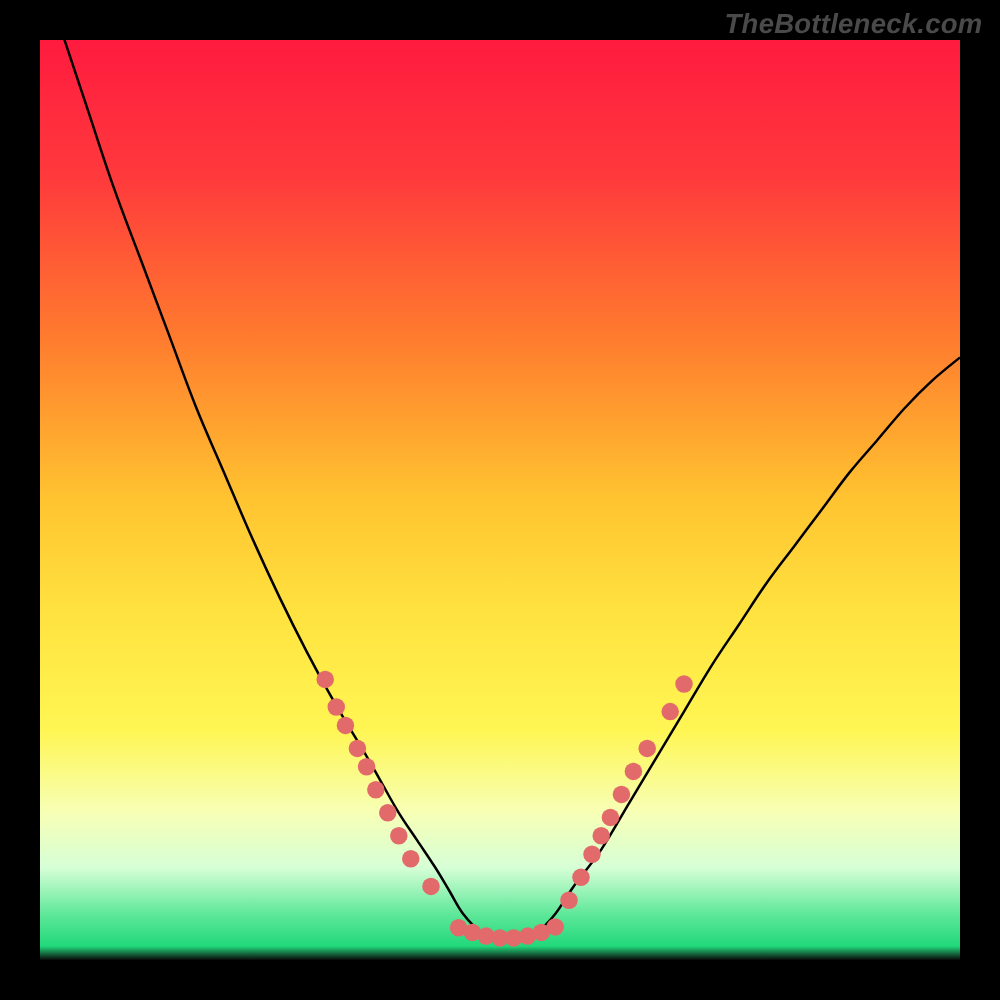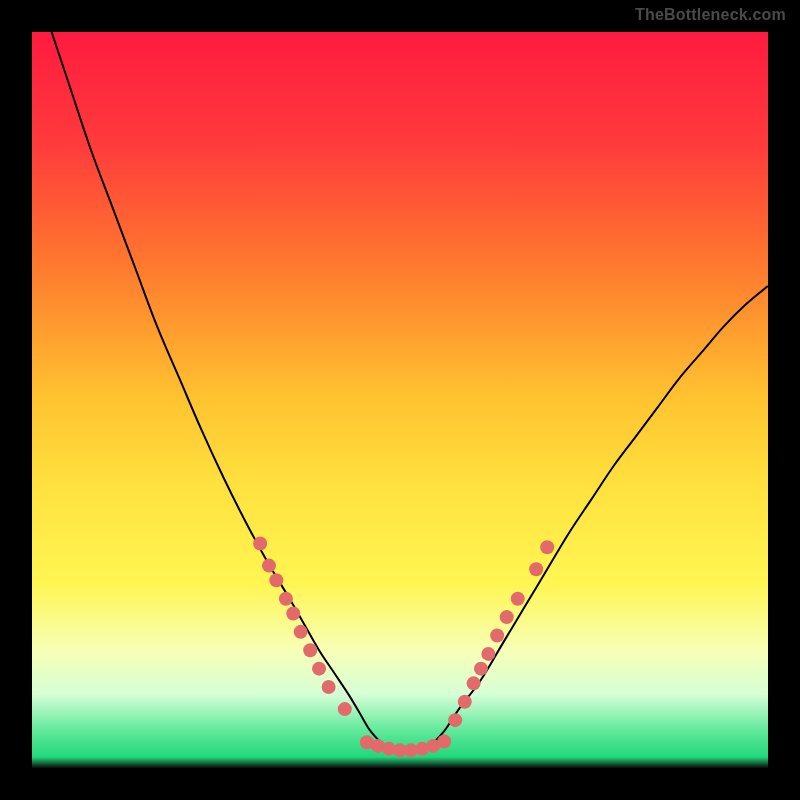--- a/index.html
+++ b/index.html
@@ -25,23 +25,24 @@
     left: 32px;
     width: 736px;
     height: 736px;
     overflow: hidden;
   }
   .watermark {
     position: absolute;
     top: 6px;
     right: 14px;
     color: #4a4a4a;
-    font-size: 16px;
+    font-size: 22px;
     font-weight: 600;
     letter-spacing: 0.2px;
+    font-style: italic;
   }
   svg { display: block; }
 </style>
 </head>
 <body>
 
 <div class="frame">
   <div class="watermark">TheBottleneck.com</div>
 
   <div class="plot">

